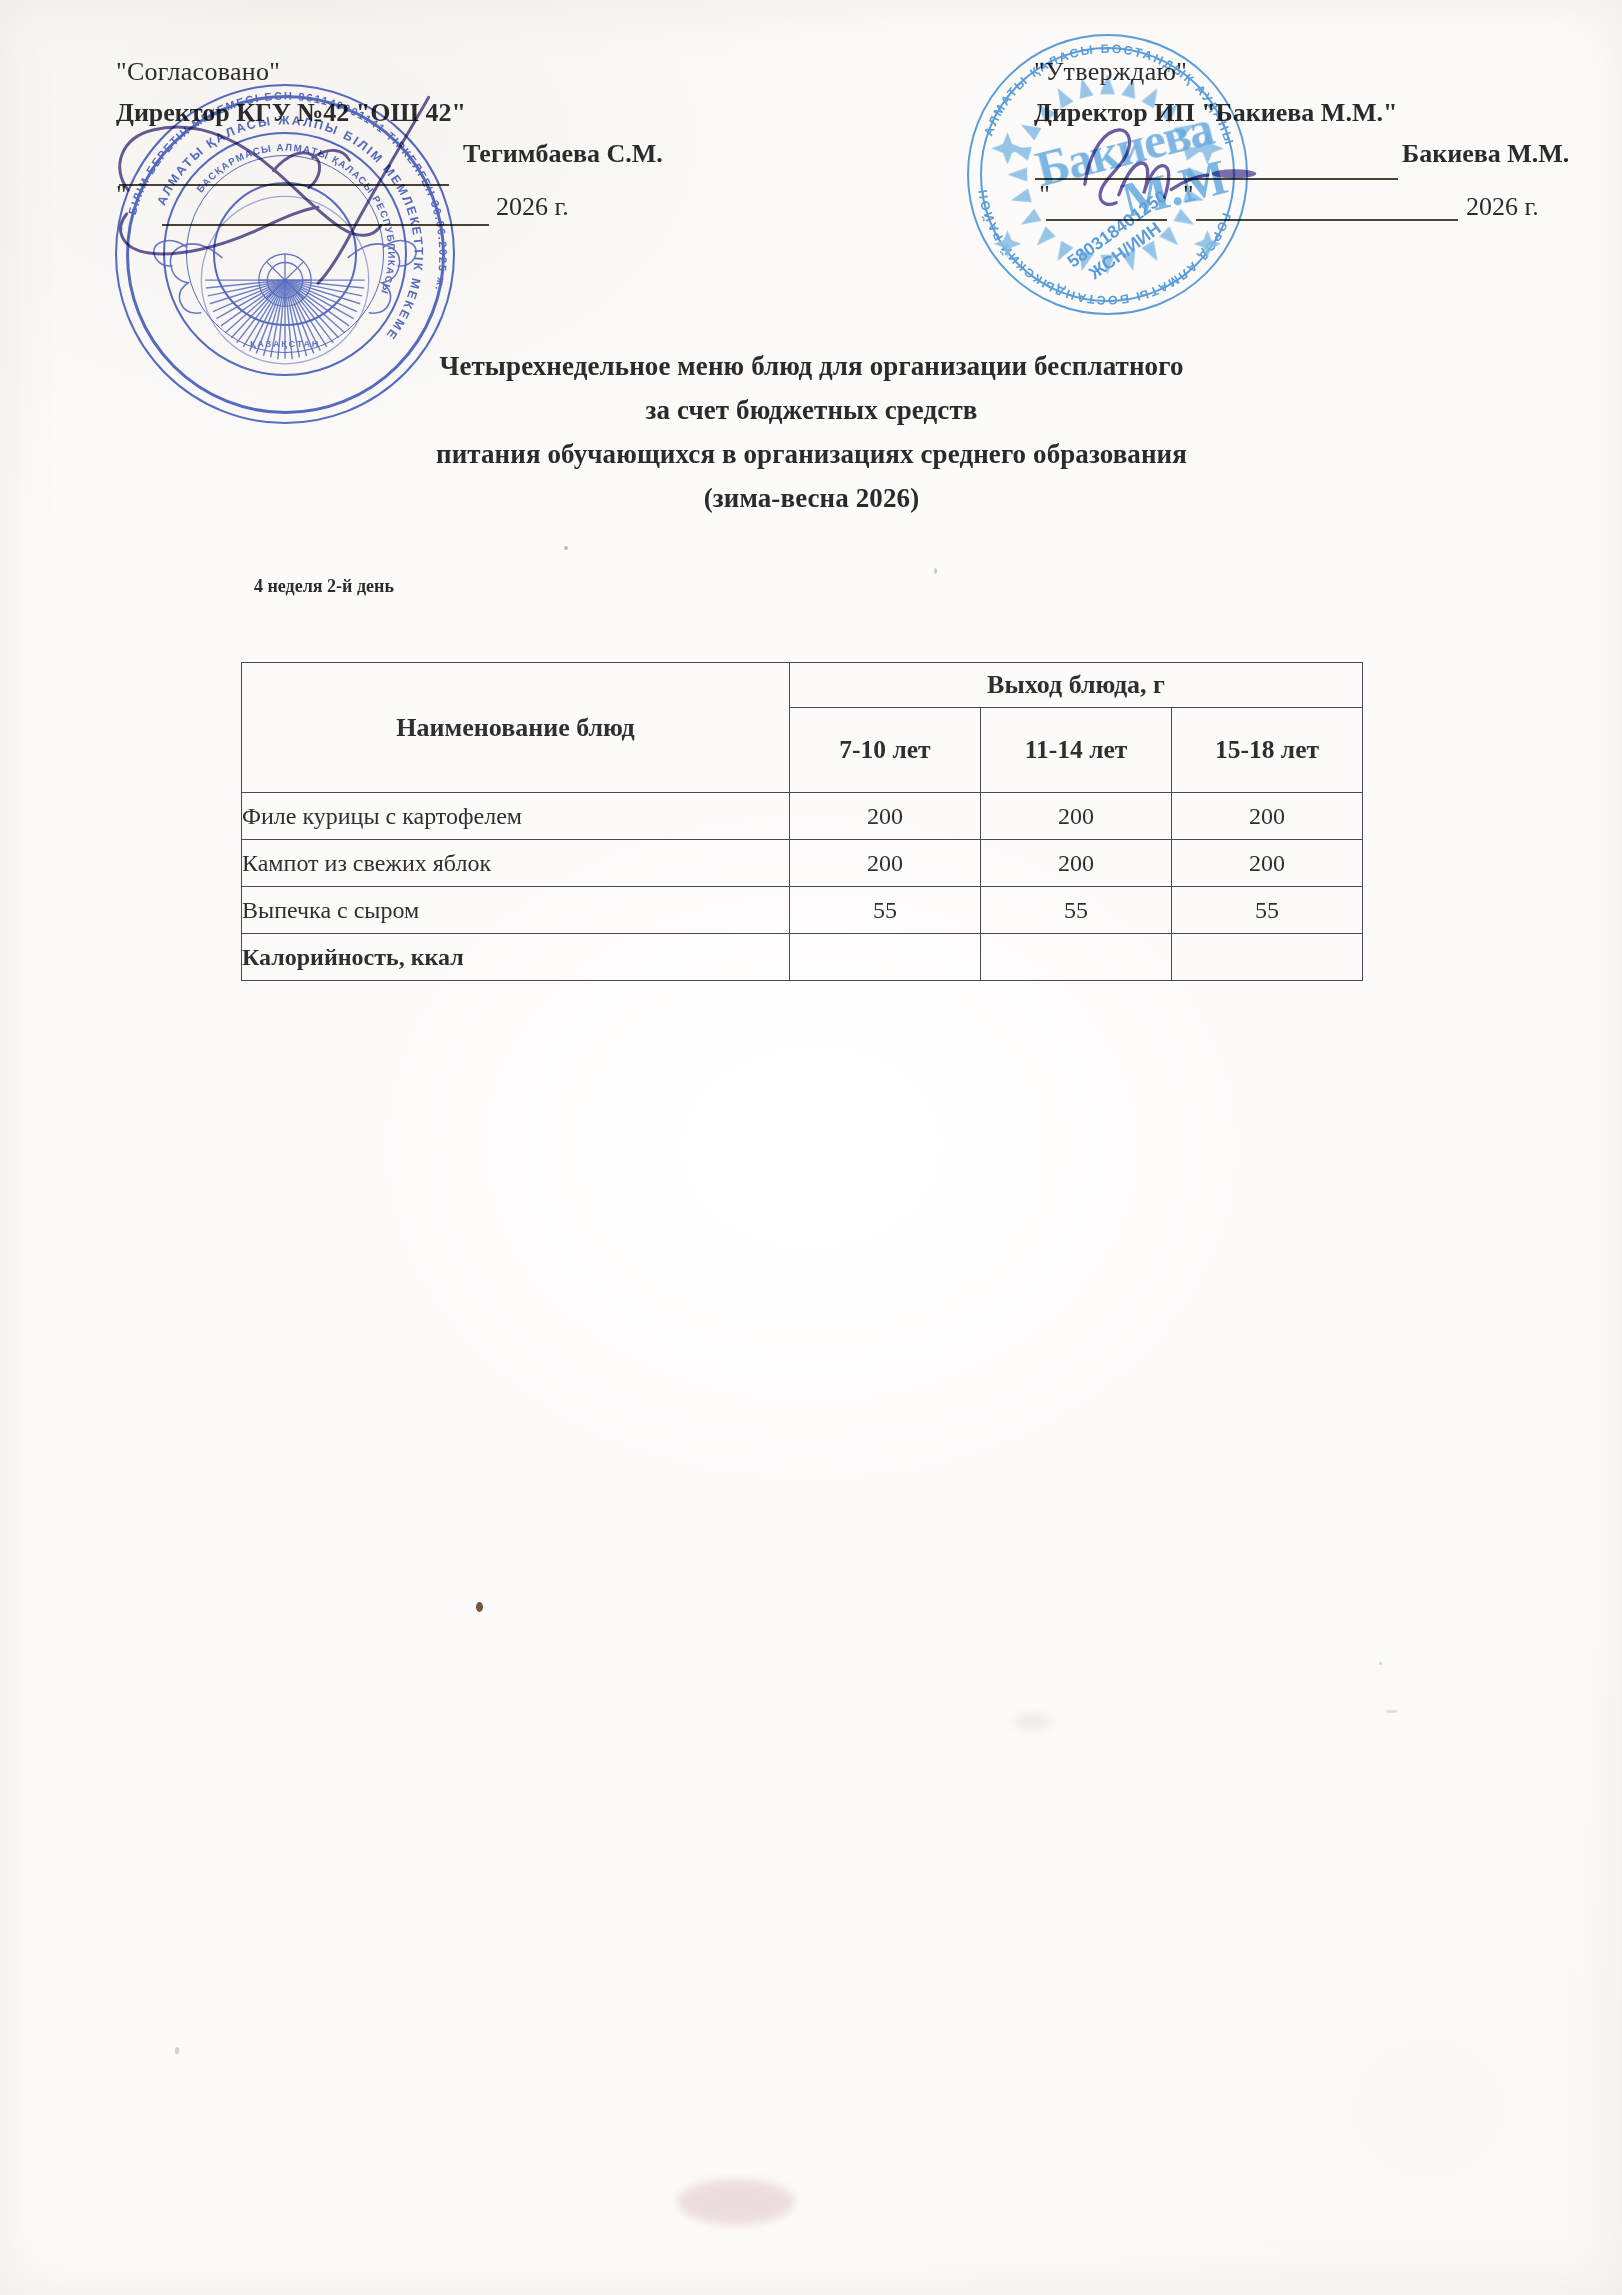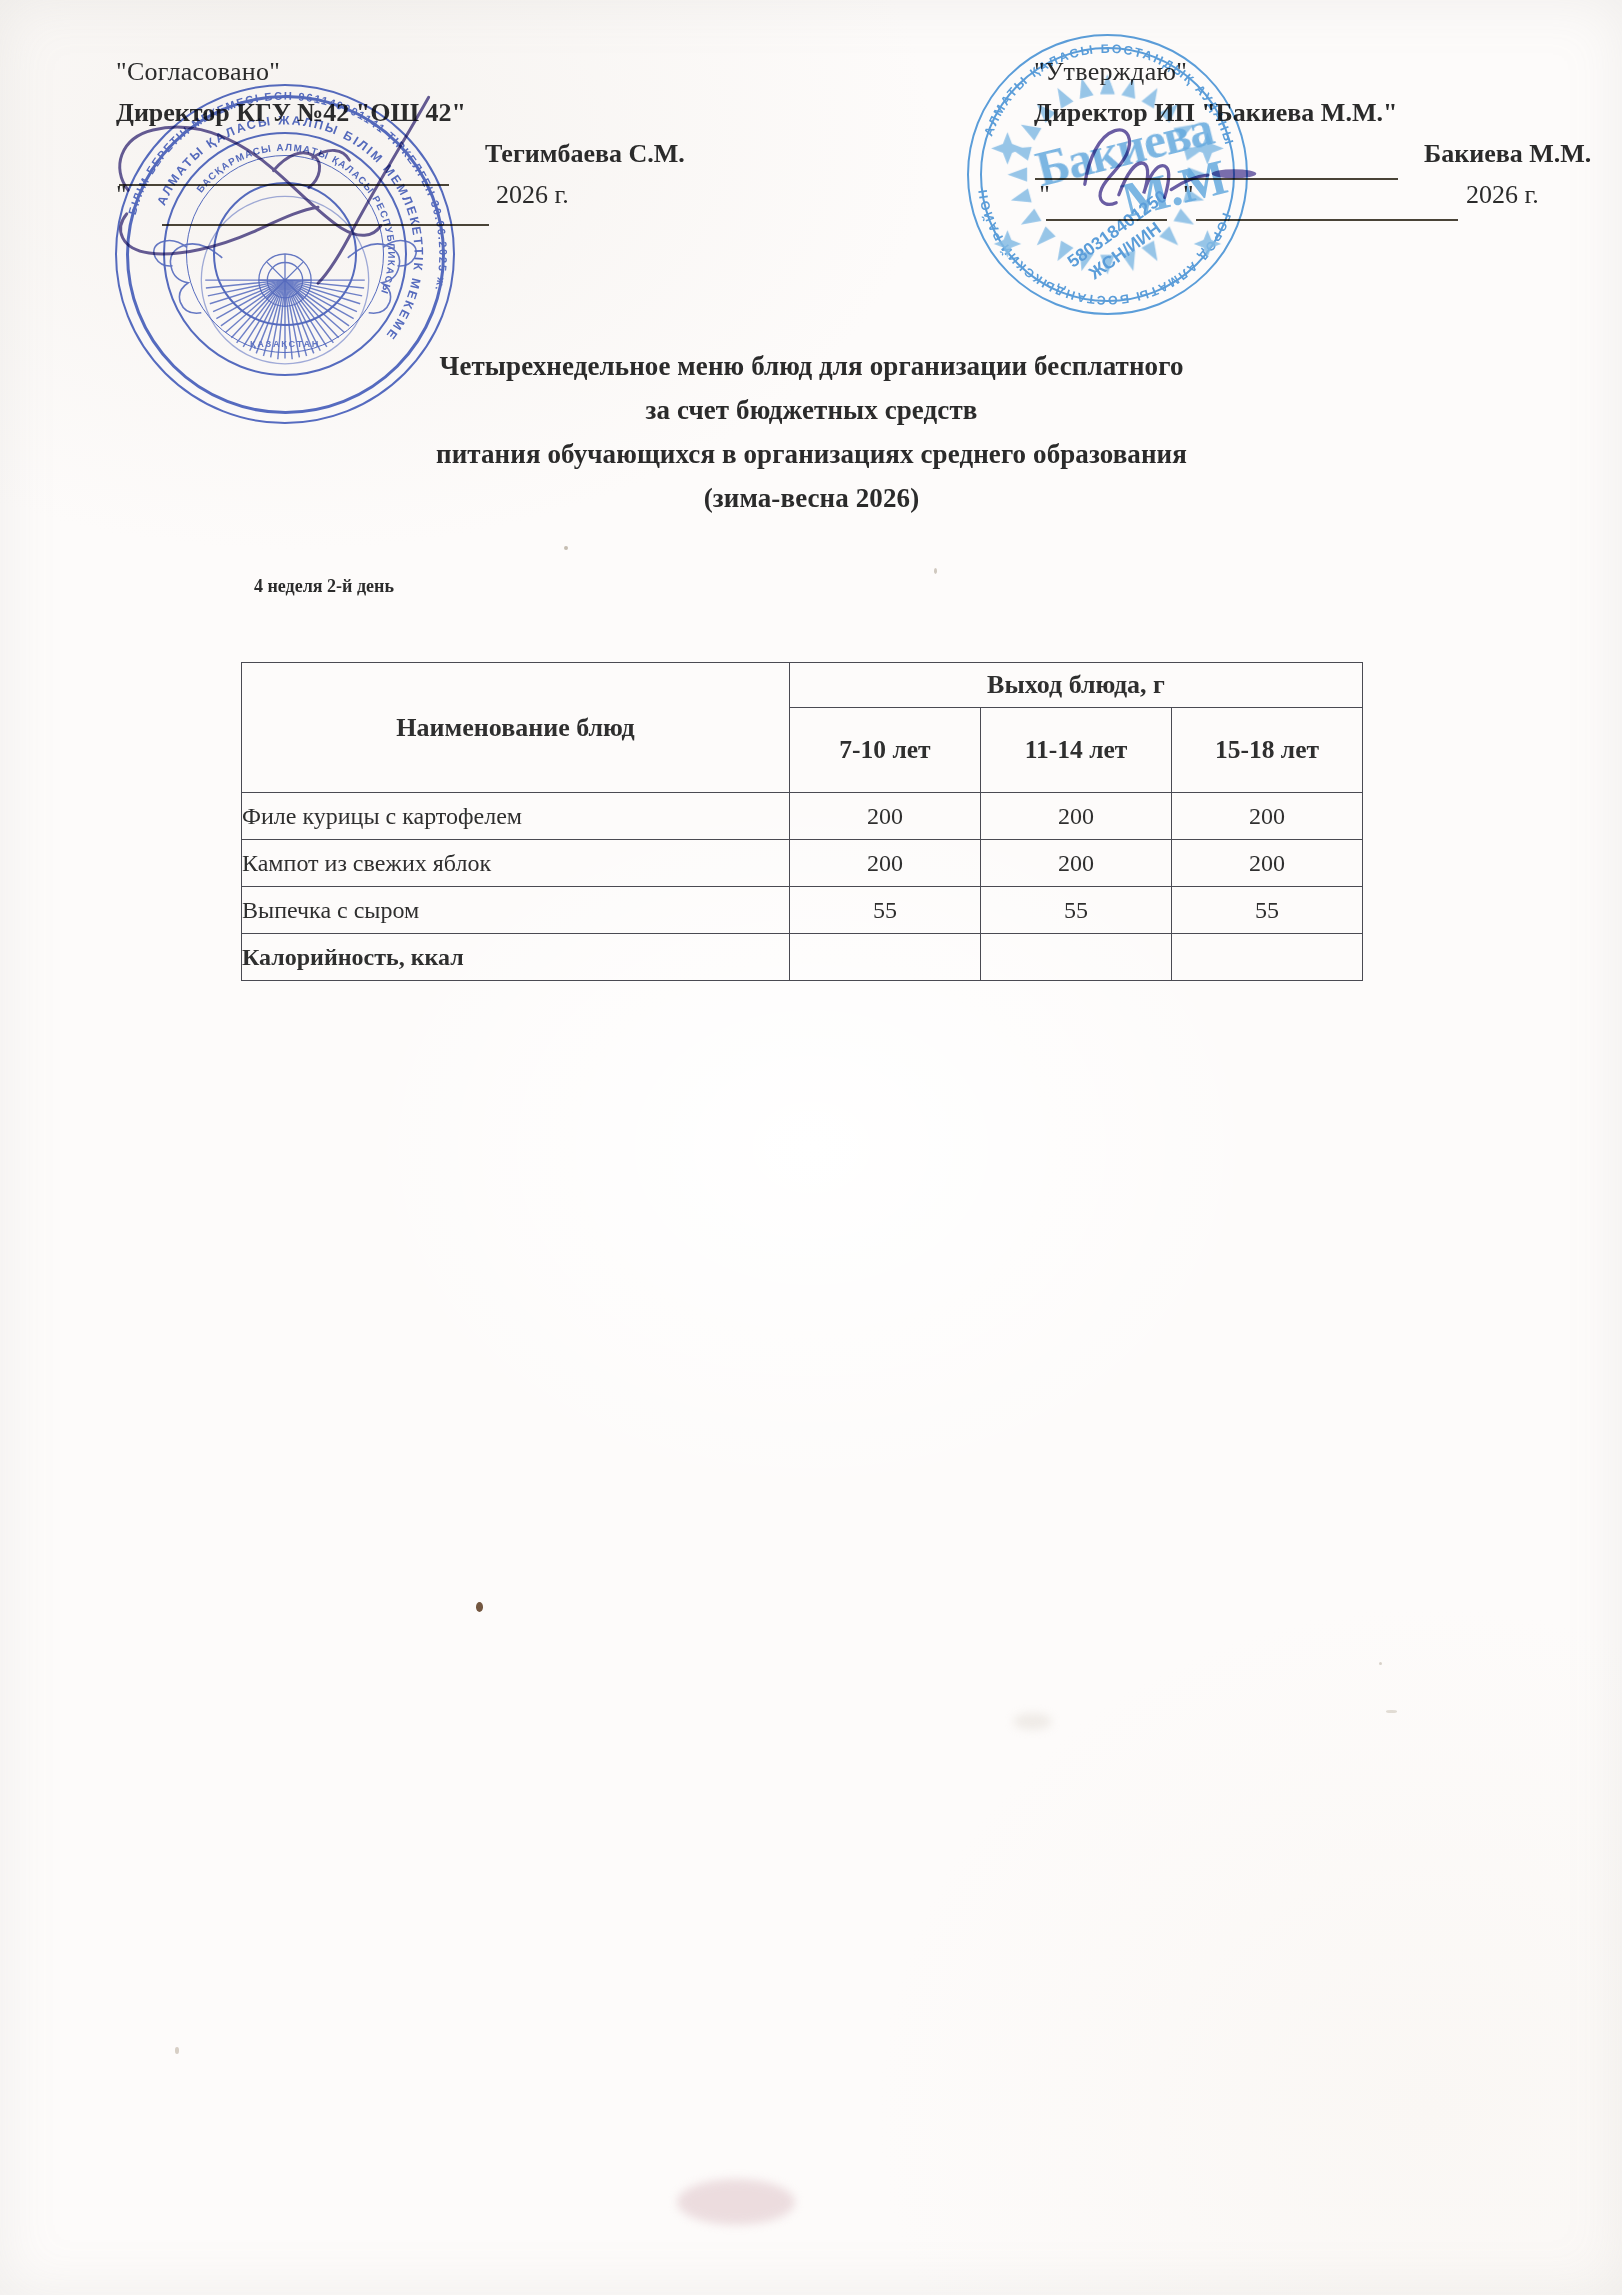--- a/index.html
+++ b/index.html
@@ -41,23 +41,23 @@
     font-size: 26px;
     line-height: 41px;
     white-space: nowrap;
   }
   .hdr-left  { left: 116px; text-align: left; }
   .hdr-right { left: 1034px; text-align: left; }
 
   .hdr .lbl       { font-weight: 400; letter-spacing: 0.3px; }
   .hdr .org       { font-weight: 700; }
   .hdr .name-row  { position: relative; height: 41px; }
-  .hdr .name      { font-weight: 700; position: absolute; margin-left: 22px; }
+  .hdr .name      { font-weight: 700; position: absolute; }
   .hdr .date-row  { position: relative; height: 41px; }
-  .hdr .date-yr   { font-weight: 400; position: absolute; }
+  .hdr .date-yr   { font-weight: 400; position: absolute; margin-top: 12px; }
   .hdr .quote     { font-weight: 400; position: absolute; }
 
   
   .rule {
     position: absolute;
     height: 2px;
     background: #3a3326;
     opacity: .92;
   }
 

